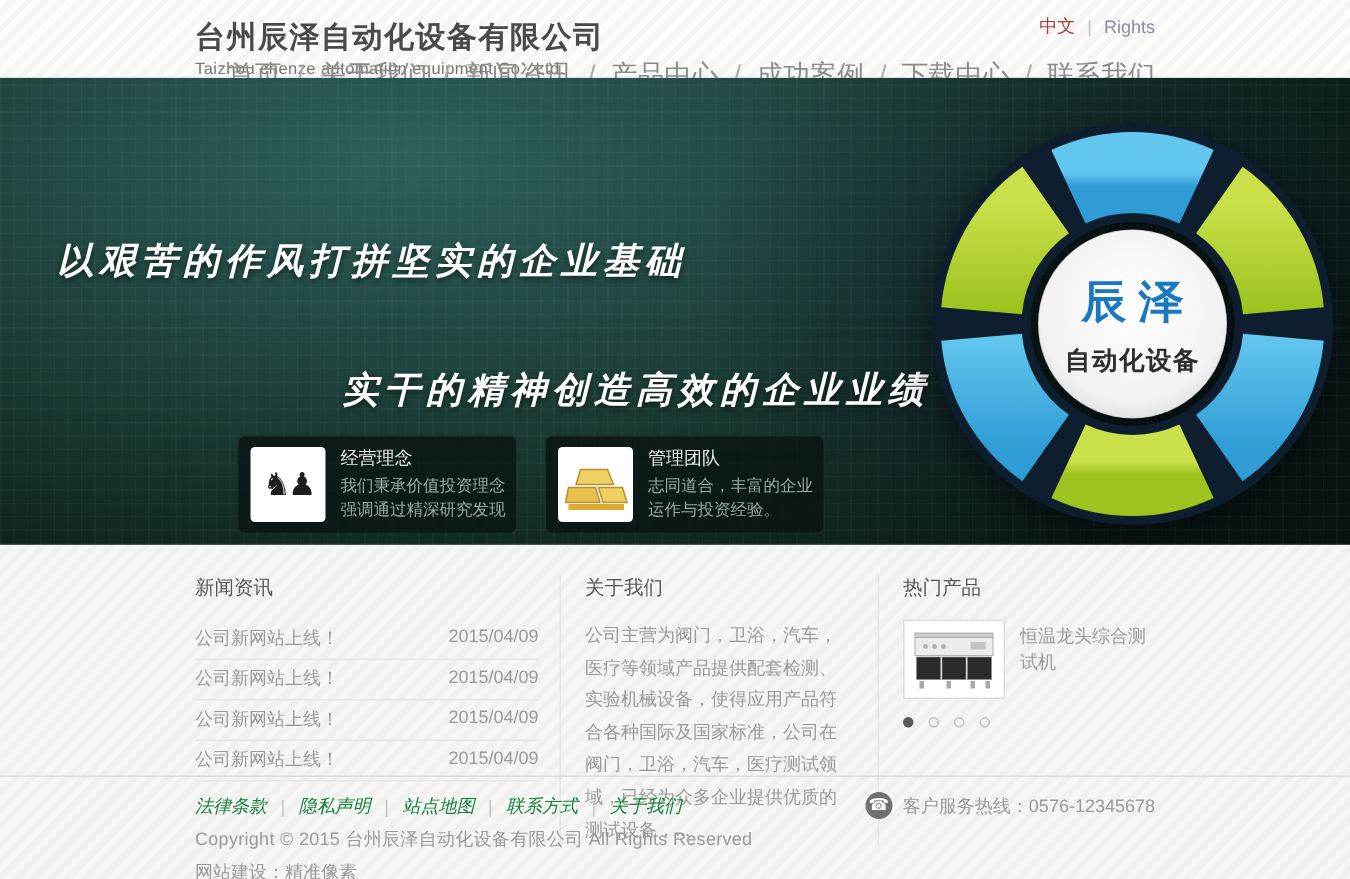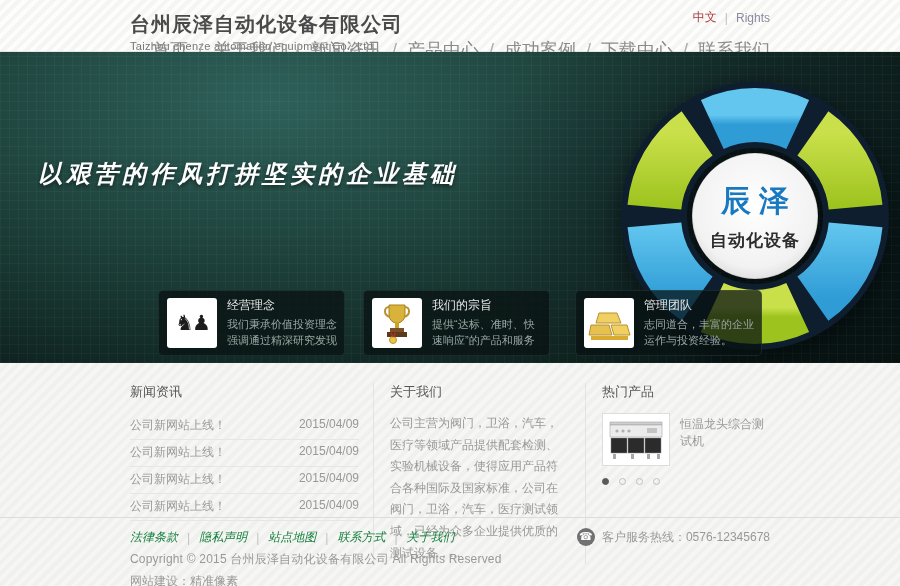--- a/index.html
+++ b/index.html
@@ -115,20 +115,21 @@
     <span class="nav-item">成功案例</span>
     <span class="nav-sep">/</span>
     <span class="nav-item">下载中心</span>
     <span class="nav-sep">/</span>
     <span class="nav-item">联系我们</span>
   </div>
 </div>
 
 <div class="hero">
   <div class="slogan s1">以艰苦的作风打拼坚实的企业基础</div>
+  <div class="slogan s3">实干的精神创造高效的企业业绩</div>
 
   <div class="ring-wrap">
     <svg width="270" height="270" viewBox="0 0 270 270">
       <defs>
         <linearGradient id="gBlue" x1="0" y1="0" x2="0" y2="1">
           <stop offset="0" stop-color="#62c6ef"></stop>
             <stop offset="1" stop-color="#2f9cd6"></stop>
         </linearGradient>
         <linearGradient id="gGreen" x1="0" y1="0" x2="0" y2="1">
           <stop offset="0" stop-color="#c9e04a"></stop>
@@ -161,39 +162,20 @@
         <span class="chess-glyphs">♞♟</span>
       </div>
       <div class="card-text">
         <div class="card-title">经营理念</div>
         <div class="card-line">我们秉承价值投资理念</div>
         <div class="card-line">强调通过精深研究发现</div>
       </div>
     </div>
     <div class="card">
       <div class="thumb">
-        <svg width="40" height="44" viewBox="0 0 40 44">
-          <path d="M12 4 h16 v10 a8 8 0 0 1 -16 0 z" fill="#d9b23a" stroke="#a8821f" stroke-width="1"></path>
-          <path d="M12 6 c-5 0 -6 8 1 10" fill="none" stroke="#b8912e" stroke-width="2"></path>
-          <path d="M28 6 c5 0 6 8 -1 10" fill="none" stroke="#b8912e" stroke-width="2"></path>
-          <rect x="18" y="21" width="4" height="6" fill="#c9a227"></rect>
-          <rect x="13" y="27" width="14" height="4" fill="#7a4f28"></rect>
-          <rect x="10" y="31" width="20" height="5" fill="#5d3a1c"></rect>
-          <circle cx="16" cy="39" r="3.5" fill="#e8c547" stroke="#b8912e"></circle>
-          <path d="M14 32 l2 4 M18 32 l-1 4" stroke="#b03030" stroke-width="1.5" fill="none"></path>
-        </svg>
-      </div>
-      <div class="card-text">
-        <div class="card-title">我们的宗旨</div>
-        <div class="card-line">提供“达标、准时、快</div>
-        <div class="card-line">速响应”的产品和服务</div>
-      </div>
-    </div>
-    <div class="card">
-      <div class="thumb">
         <svg width="44" height="40" viewBox="0 0 44 40">
           <path d="M12 10 L30 10 L34 20 L9 20 Z" fill="#f0d060" stroke="#b8912e"></path>
           <path d="M4 22 L22 22 L25 32 L2 32 Z" fill="#e6c14f" stroke="#b8912e"></path>
           <path d="M24 22 L40 22 L43 32 L27 32 Z" fill="#f0d060" stroke="#b8912e"></path>
           <rect x="4" y="33" width="37" height="4" fill="#d9ab2e"></rect>
         </svg>
       </div>
       <div class="card-text">
         <div class="card-title">管理团队</div>
         <div class="card-line">志同道合，丰富的企业</div>

